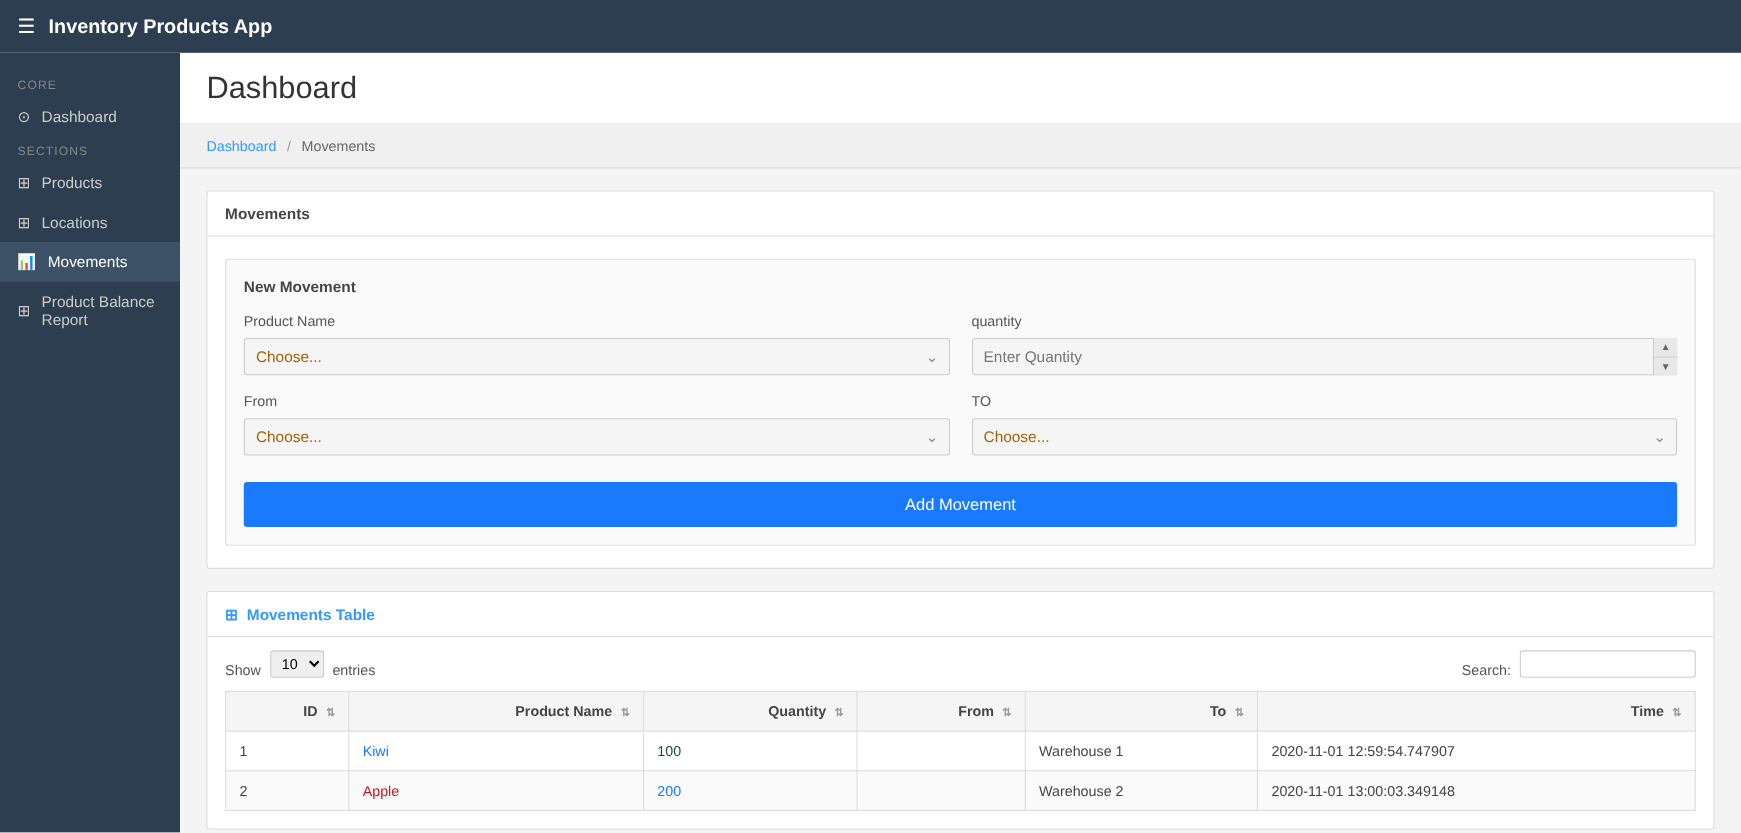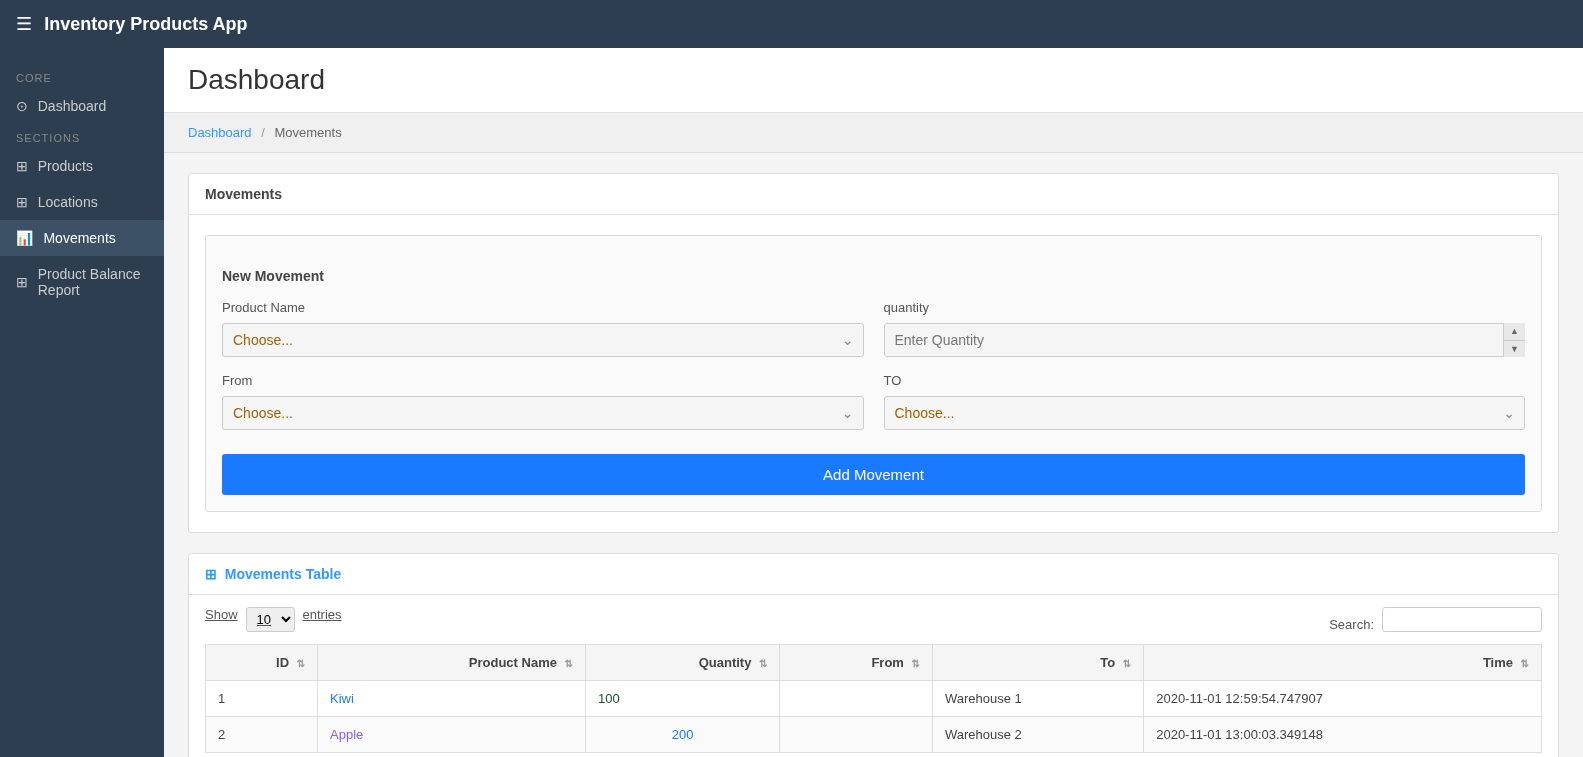--- a/index.html
+++ b/index.html
@@ -222,25 +222,24 @@
 
     
     .table-controls {
       display: flex;
       align-items: center;
       justify-content: space-between;
       padding: 12px 16px;
     }
     .show-entries {
       display: flex;
-      align-items: flex-start;
+      align-items: flex-end;
       gap: 8px;
       font-size: 13px;
       color: #555;
-      text-decoration: underline;
     }
     .show-entries select {
       padding: 3px 6px;
       border: 1px solid #ccc;
       border-radius: 3px;
       font-size: 13px;
     }
     .search-group {
       display: flex;
       align-items: flex-end;
@@ -336,21 +335,21 @@
       <span>Movements</span>
     </div>
 
     <div class="content">
 
       <div class="card">
         <div class="card-header">Movements</div>
         <div class="card-body">
 
           <div style="border:1px solid #ddd; border-radius:3px; padding:16px; background:#fafafa;">
-            <div style="font-size:14px; font-weight:600; color:#444; margin-bottom:16px;margin-top:16px;">New Movement</div>
+            <div style="font-size:14px; font-weight:600; color:#444; margin-bottom:16px;">New Movement</div>
 
             
             <div class="form-row">
               <div class="form-group">
                 <label class="form-label">Product Name</label>
                 <div class="select-wrapper">
                   <select class="form-select">
                     <option>Choose...</option>
                   </select>
                 </div>
@@ -447,22 +446,22 @@
             <tr>
       <td>1</td>
       <td style="color:#1a7aff;">Kiwi</td>
       <td style="color:#14532d;">100</td>
       <td></td>
       <td>Warehouse 1</td>
       <td>2020-11-01 12:59:54.747907</td>
     </tr>
                 <tr>
       <td>2</td>
-      <td style="color:#8b5cf6;">Apple</td>
-      <td style="color:#1a7aff;text-align:center;">200</td>
+      <td style="color:#b91c1c;">Apple</td>
+      <td style="color:#1a7aff;">200</td>
       <td></td>
       <td>Warehouse 2</td>
       <td>2020-11-01 13:00:03.349148</td>
     </tr>
               </tbody>
           </table>
         </div>
       </div>
 
     </div>

